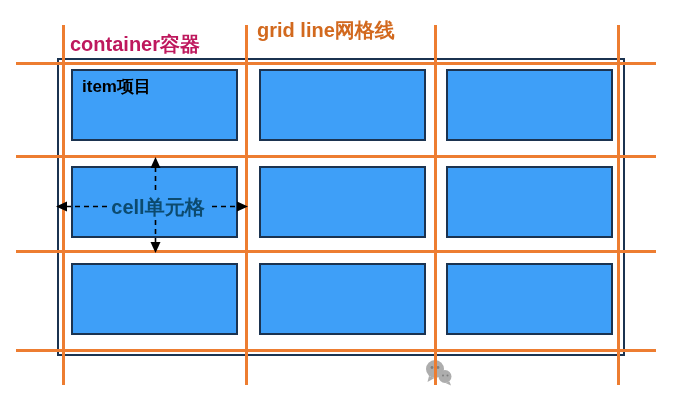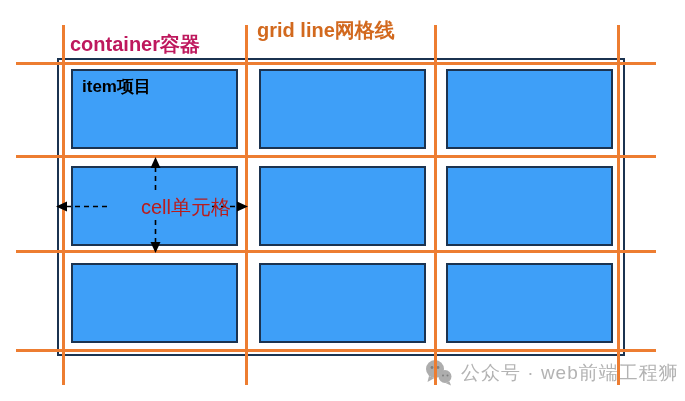--- a/index.html
+++ b/index.html
@@ -13,21 +13,21 @@
     position:relative;width:685px;height:401px;background:#ffffff;
     font-family:"Liberation Sans","DejaVu Sans",sans-serif;overflow:hidden;
   }
   
   .container-box{
     position:absolute;left:57px;top:58px;width:564px;height:294px;
     border:2px solid var(--navy);background:transparent;
   }
   
   .cell-box{
-    position:absolute;width:167px;height:80px;box-sizing:border-box;
+    position:absolute;width:167px;height:72px;box-sizing:border-box;
     background:var(--blue);border:2px solid var(--navy);
   }
   .c1{left:71px}.c2{left:259px}.c3{left:446px}
   .r1{top:69px}.r2{top:166px}.r3{top:263px}
   .item-label{
     position:absolute;left:9px;top:4px;font-size:17px;font-weight:bold;color:#000;
     white-space:nowrap;
   }
   
   .watermark{
@@ -44,21 +44,21 @@
     position:absolute;left:70px;top:31px;font-size:20px;font-weight:bold;color:#be185d;
     white-space:nowrap;
   }
   .label-gridline{
     position:absolute;left:257px;top:17px;font-size:20px;font-weight:bold;color:#D2691E;
     white-space:nowrap;
     text-align:center;
   }
   .label-cell{
     position:absolute;left:158px;top:207px;transform:translate(-50%,-50%);
-    font-size:20px;font-weight:normal;color:#b91c1c;white-space:nowrap;margin-left:28px;
+    font-size:20px;font-weight:bold;color:#0c4a6e;white-space:nowrap;
   }
   .arrows{position:absolute;left:0;top:0;width:685px;height:401px;pointer-events:none;}
 </style>
 </head>
 <body>
 
 <div class="canvas">
 
   <div class="container-box"></div>
 
@@ -80,21 +80,20 @@
         <circle cx="11" cy="11" r="9" fill="#ADADAD"></circle>
         <polygon points="5,18 3.5,24 10.5,20" fill="#ADADAD"></polygon>
         <circle cx="8" cy="9.5" r="1.4" fill="#7e7e7e"></circle>
         <circle cx="14" cy="9.5" r="1.4" fill="#7e7e7e"></circle>
         <circle cx="21" cy="18.5" r="6.5" fill="#ADADAD"></circle>
         <polygon points="25.5,23.5 27,27.5 21.5,25" fill="#ADADAD"></polygon>
         <circle cx="19" cy="17.5" r="1" fill="#7e7e7e"></circle>
         <circle cx="23.5" cy="17.5" r="1" fill="#7e7e7e"></circle>
       </svg>
     </span>
-    <span>公众号 · web前端工程狮</span>
   </div>
 
   <div class="vline v1"></div>
   <div class="vline v2"></div>
   <div class="vline v3"></div>
   <div class="vline v4"></div>
   <div class="hline h1"></div>
   <div class="hline h2"></div>
   <div class="hline h3"></div>
   <div class="hline h4"></div>

